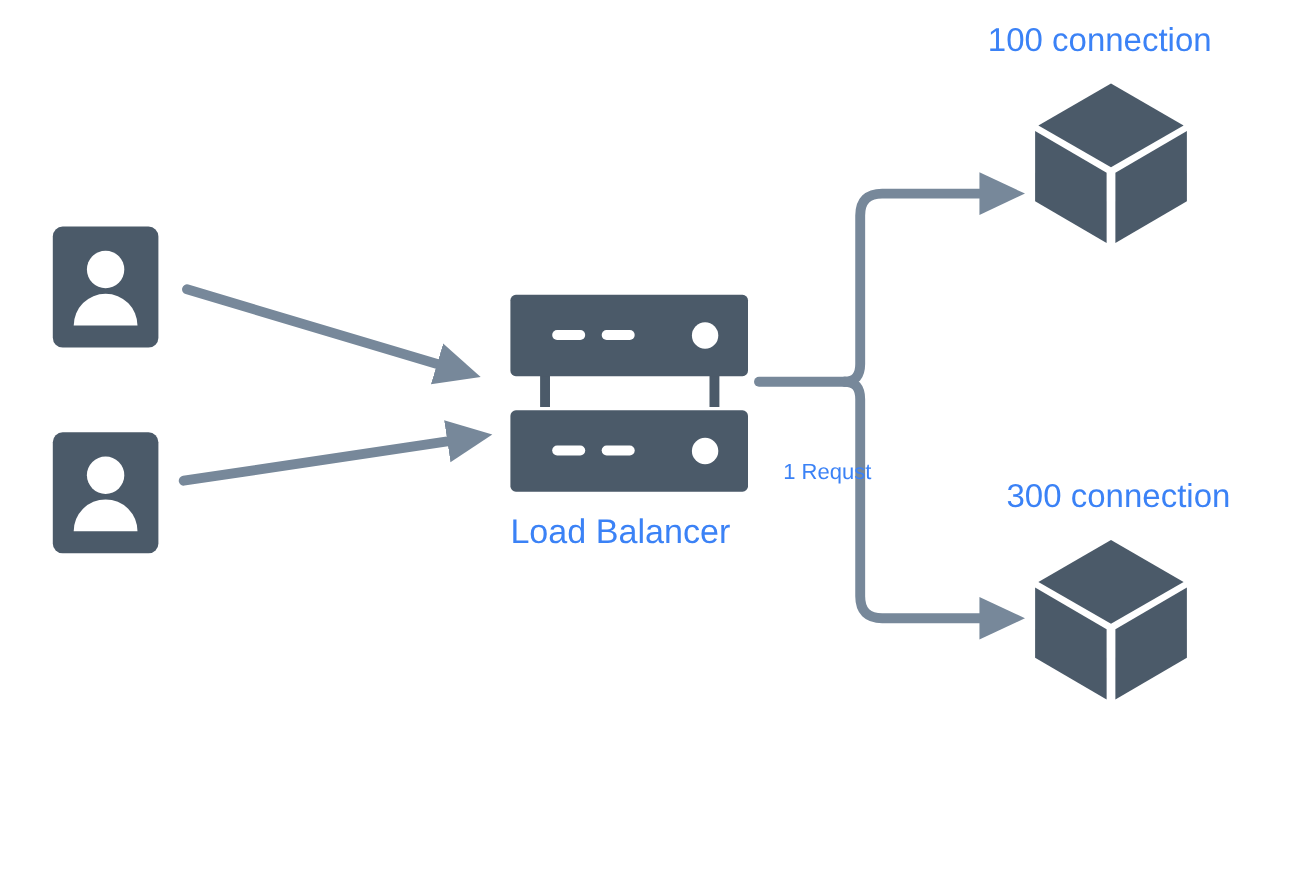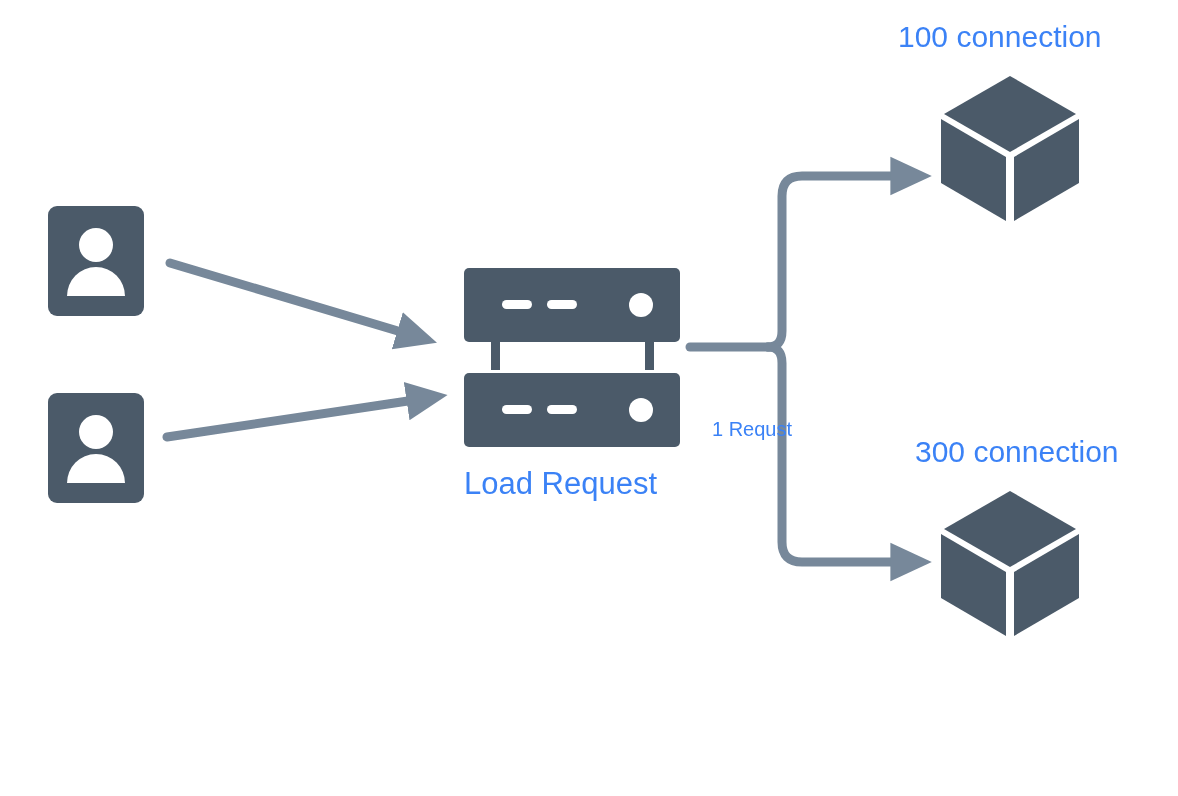--- a/index.html
+++ b/index.html
@@ -132,16 +132,16 @@
 
   </svg>
 
   <div class="lbl lbl-100">100 connection</div>
 
 
   <div class="lbl lbl-1req">1 Requst</div>
 
   <div class="lbl lbl-200">300 connection</div>
 
-  <div class="lbl lbl-lb">Load Request</div>
+  <div class="lbl lbl-lb">Load Balancer</div>
 
 
 </div>
 
 </body></html>

